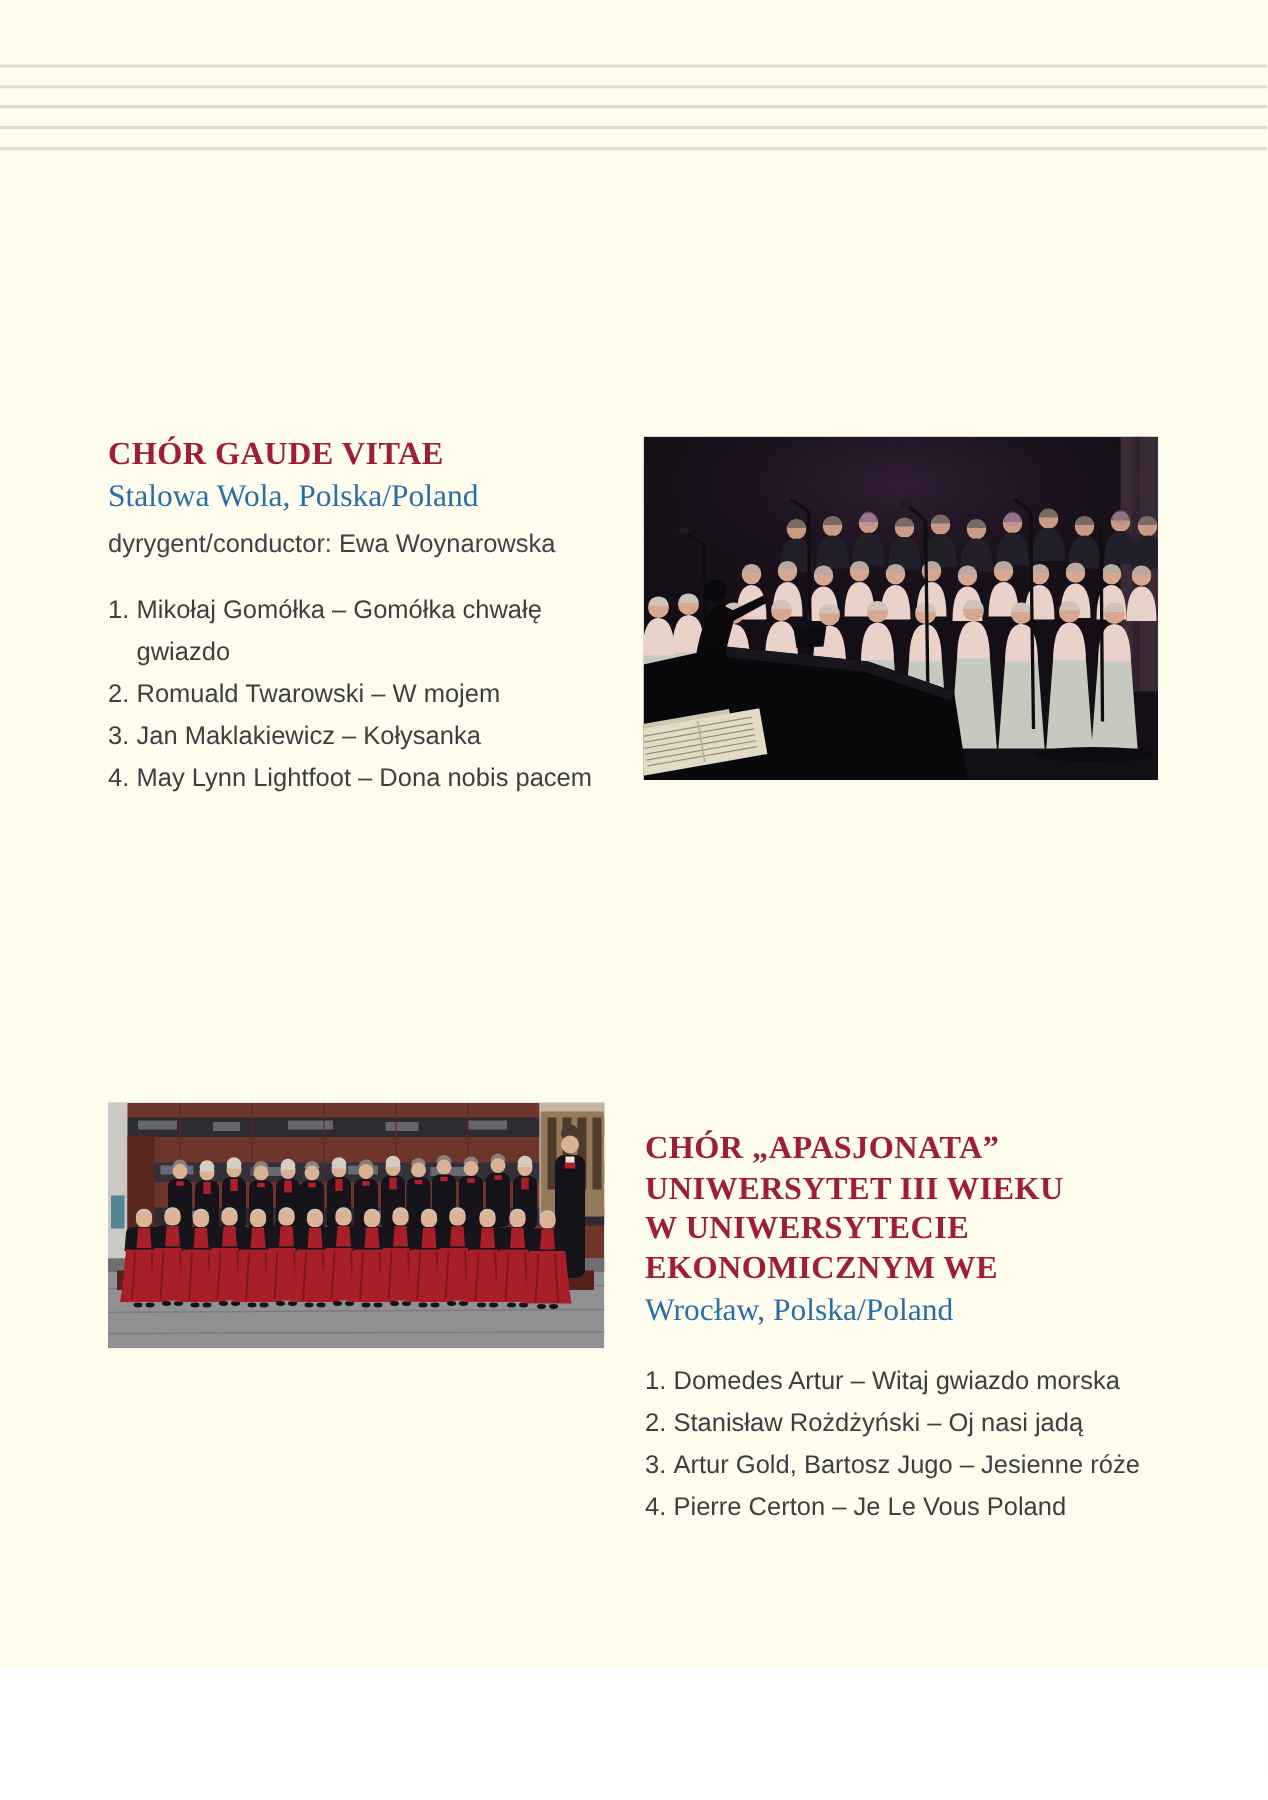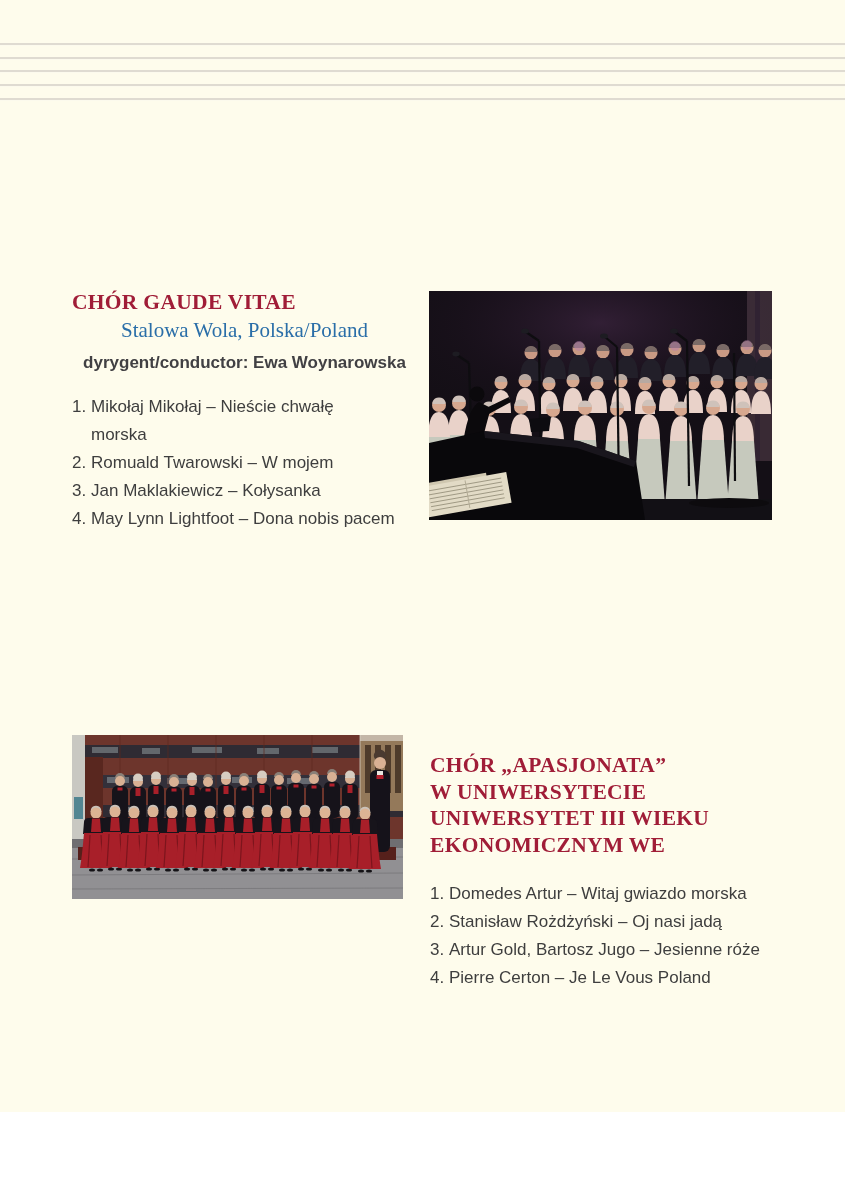--- a/index.html
+++ b/index.html
@@ -18,25 +18,25 @@
   .section-text{position:absolute;}
   .choir-title{
     font-family:"Liberation Serif",serif;
     font-weight:bold;
     font-size:21.5px;line-height:26.7px;
     color:#A01D37;letter-spacing:.3px;
   }
   .choir-location{
     font-family:"Liberation Serif",serif;
     font-size:21px;line-height:26px;
-    color:#2A6EA8;margin-top:1px;text-align:center;
+    color:#2A6EA8;margin-top:1px;
   }
   .conductor-line{
-    font-size:17px;font-weight:bold;
-    color:#414043;margin-top:10px;line-height:19px;text-align:center;
+    font-size:17px;font-weight:normal;
+    color:#414043;margin-top:10px;line-height:19px;
   }
   .repertoire{margin-top:21px;font-size:17px;color:#3E3E3E;line-height:28px;}
   .rep-item{display:flex;}
   .rep-num{flex:none;width:19px;}
   .rep-lines{flex:1;}
   .rep-line{display:block;}
 
   
   .photo{position:absolute;overflow:hidden;}
   .photo svg{display:block;}
@@ -75,22 +75,22 @@
   <div class="section-text" id="section-1">
     <div class="choir-title">
       <div>CHÓR GAUDE VITAE</div>
     </div>
     <div class="choir-location">Stalowa Wola, Polska/Poland</div>
     <div class="conductor-line">dyrygent/conductor: Ewa Woynarowska</div>
     <div class="repertoire">
       <div class="rep-item">
         <span class="rep-num">1.</span>
         <span class="rep-lines">
-          <span class="rep-line">Mikołaj Mikołaj – Nieście chwałę</span>
-          <span class="rep-line">morska</span>
+          <span class="rep-line">Mikołaj Gomółka – Gomółka chwałę</span>
+          <span class="rep-line">gwiazdo</span>
         </span>
       </div>
       <div class="rep-item">
         <span class="rep-num">2.</span>
         <span class="rep-lines">
           <span class="rep-line">Romuald Twarowski – W mojem</span>
         </span>
       </div>
       <div class="rep-item">
         <span class="rep-num">3.</span>
@@ -352,24 +352,25 @@
         <use href="#p2-sit" x="253" y="78"></use>
           <use href="#p2-sit" x="273" y="78"></use>
         <use href="#p2-sit" x="293" y="79"></use>
       </g>
     </svg>
   </div>
 
   <div class="section-text" id="section-2">
     <div class="choir-title">
       <div>CHÓR „APASJONATA”</div>
+      <div>UNIWERSYTET III WIEKU</div>
       <div>W UNIWERSYTECIE</div>
-      <div>UNIWERSYTET III WIEKU</div>
       <div>EKONOMICZNYM WE</div>
     </div>
+    <div class="choir-location">Wrocław, Polska/Poland</div>
     <div class="repertoire">
       <div class="rep-item">
         <span class="rep-num">1.</span>
         <span class="rep-lines">
           <span class="rep-line">Domedes Artur – Witaj gwiazdo morska</span>
         </span>
       </div>
       <div class="rep-item">
         <span class="rep-num">2.</span>
         <span class="rep-lines">

